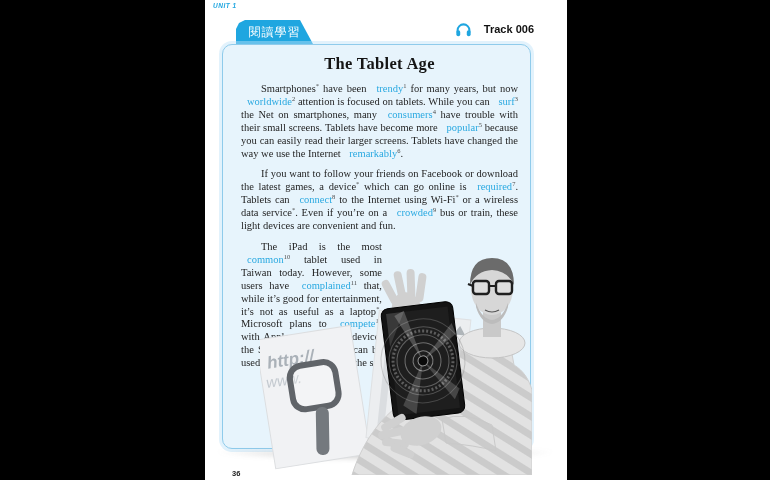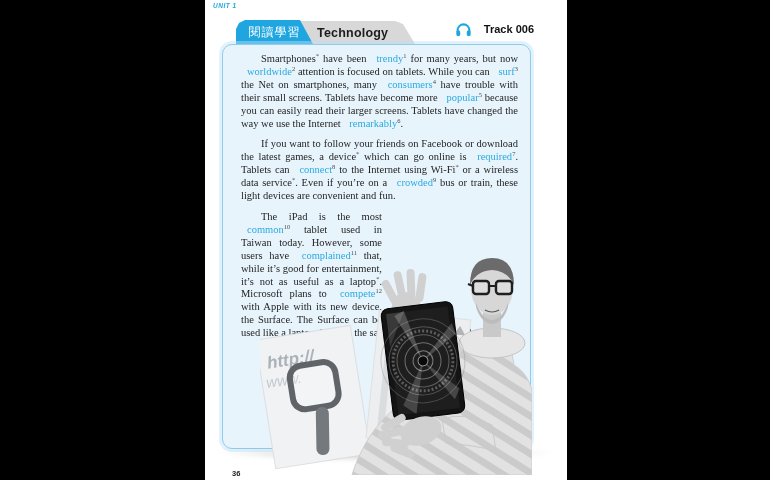--- a/index.html
+++ b/index.html
@@ -48,40 +48,38 @@
 </style>
 </head>
 <body>
 
 <div class="stage">
   <div class="page">
 
     <div class="unit-label">UNIT 1</div>
 
     <div class="tabs">
-      <div class="tab-topic">
-        <span>Technology</span>
-      </div>
       <div class="tab-reading">
         <span>閱讀學習</span>
       </div>
     </div>
 
     <div class="track">
       <svg width="17" height="16" viewBox="0 0 20 19">
         <path d="M3,13 v-2 a7,7 0 0 1 14,0 v2" fill="none" stroke="#1FA6E0" stroke-width="2.4" stroke-linecap="round"></path>
         <rect x="1.5" y="11" width="4.6" height="7" rx="2.2" fill="#1FA6E0"></rect>
         <rect x="13.9" y="11" width="4.6" height="7" rx="2.2" fill="#1FA6E0"></rect>
       </svg>
       <span class="lbl">Track 006</span>
     </div>
 
     <div class="box"></div>
 
     <div class="article">
+      <h1>The Tablet Age</h1>
       <div id="article-body">
           <p class="para"><span>Smartphones</span><sup>*</sup><span> have been </span><span class="vocab">trendy</span><sup>1</sup><span> for many years, but now </span><span class="vocab">worldwide</span><sup>2</sup><span> attention is focused on tablets. While you can </span><span class="vocab">surf</span><sup>3</sup><span> the Net on smartphones, many </span><span class="vocab">consumers</span><sup>4</sup><span> have trouble with their small screens. Tablets have become more </span><span class="vocab">popular</span><sup>5</sup><span> because you can easily read their larger screens. Tablets have changed the way we use the Internet </span><span class="vocab">remarkably</span><sup>6</sup><span>.</span></p>
           <p class="para"><span>If you want to follow your friends on Facebook or download the latest games, a device</span><sup>*</sup><span> which can go online is </span><span class="vocab">required</span><sup>7</sup><span>. Tablets can </span><span class="vocab">connect</span><sup>8</sup><span> to the Internet using Wi-Fi</span><sup>*</sup><span> or a wireless data service</span><sup>*</sup><span>. Even if you’re on a </span><span class="vocab">crowded</span><sup>9</sup><span> bus or train, these light devices are convenient and fun.</span></p>
           <p class="para"><span class="photo-spacer"></span><span>The iPad is the most </span><span class="vocab">common</span><sup>10</sup><span> tablet used in Taiwan today. However, some users have </span><span class="vocab">complained</span><sup>11</sup><span> that, while it’s good for entertainment, it’s not as useful as a laptop</span><sup>*</sup><span>. Microsoft plans to </span><span class="vocab">compete</span><sup>12</sup><span> with Apple with its new device, the Surface. The Surface can be used like a laptop, but it is the same </span><span class="vocab">weight</span><sup>13</sup><span> as a tablet.</span></p>
         </div>
     </div>
 
     <div class="curl-shadow"></div>
 
     <svg class="photo" viewBox="0 0 272 232">

